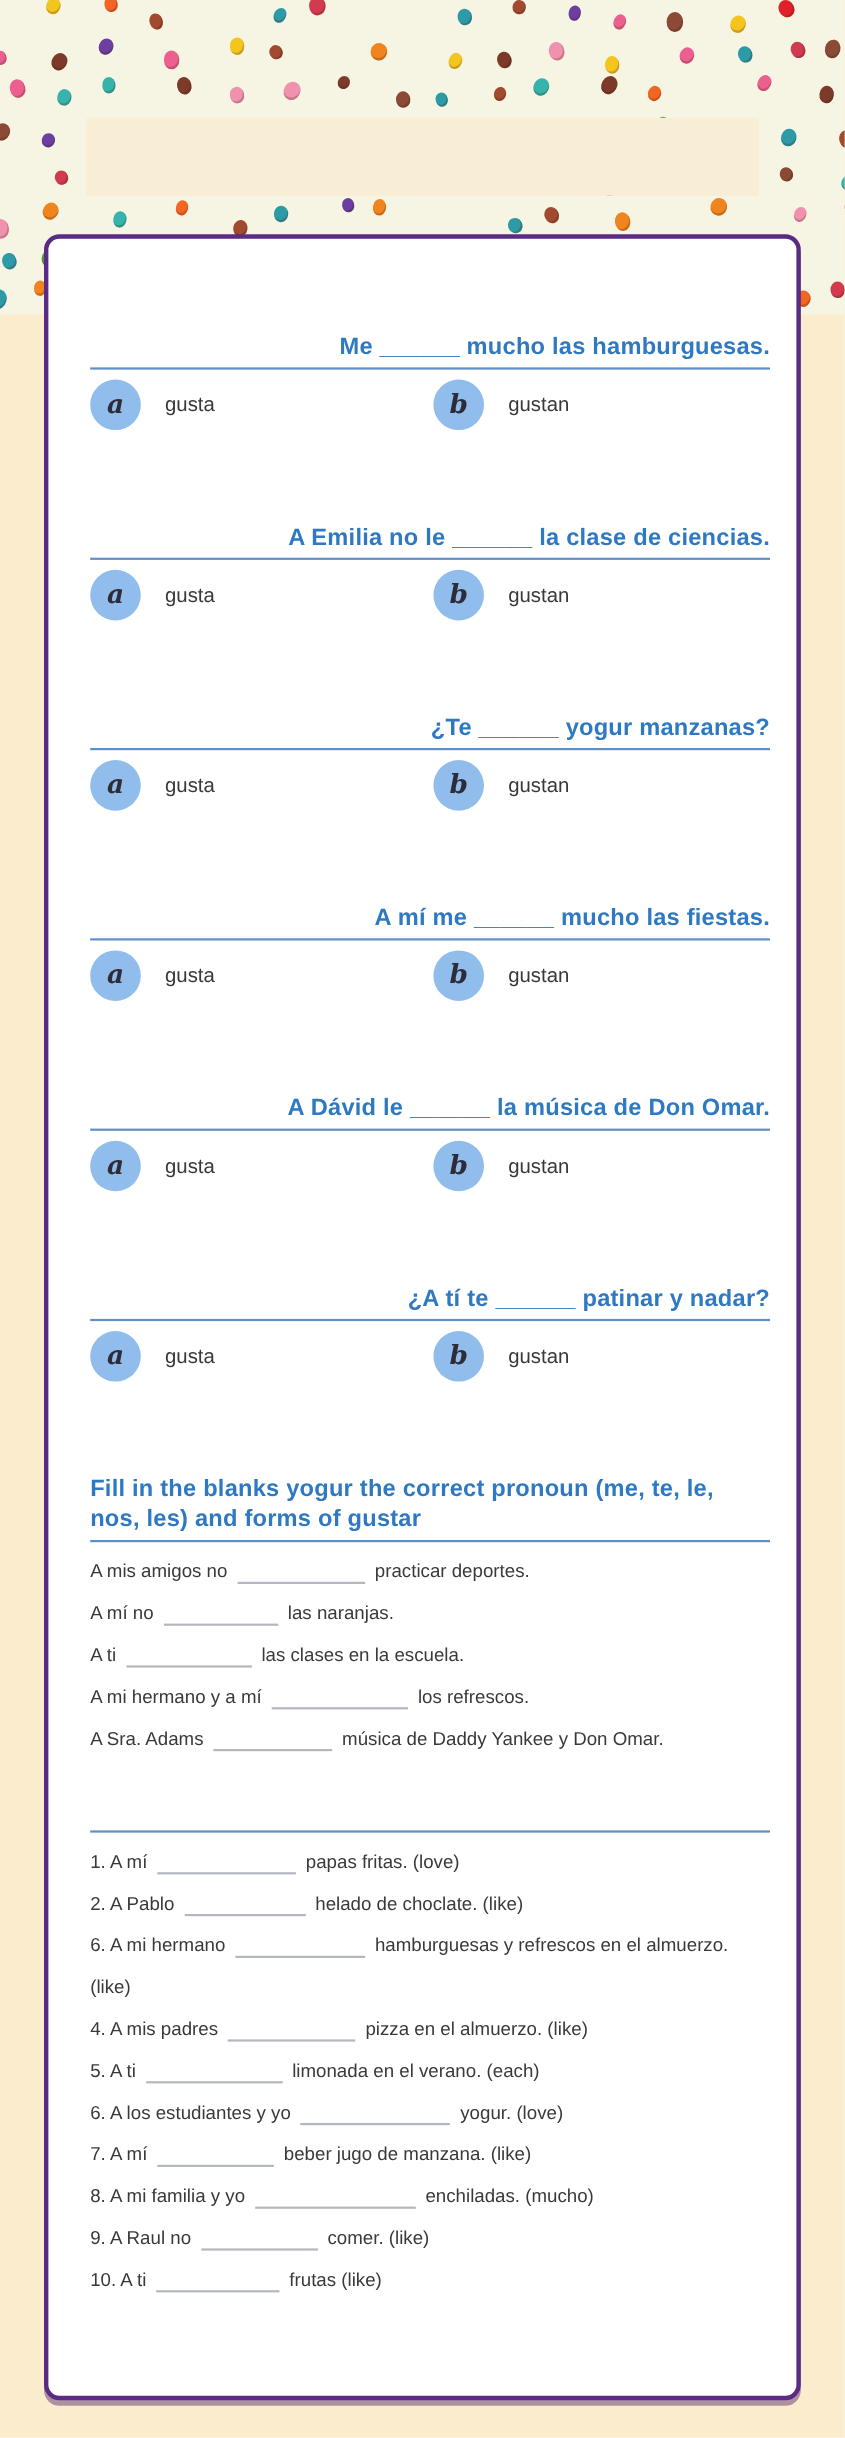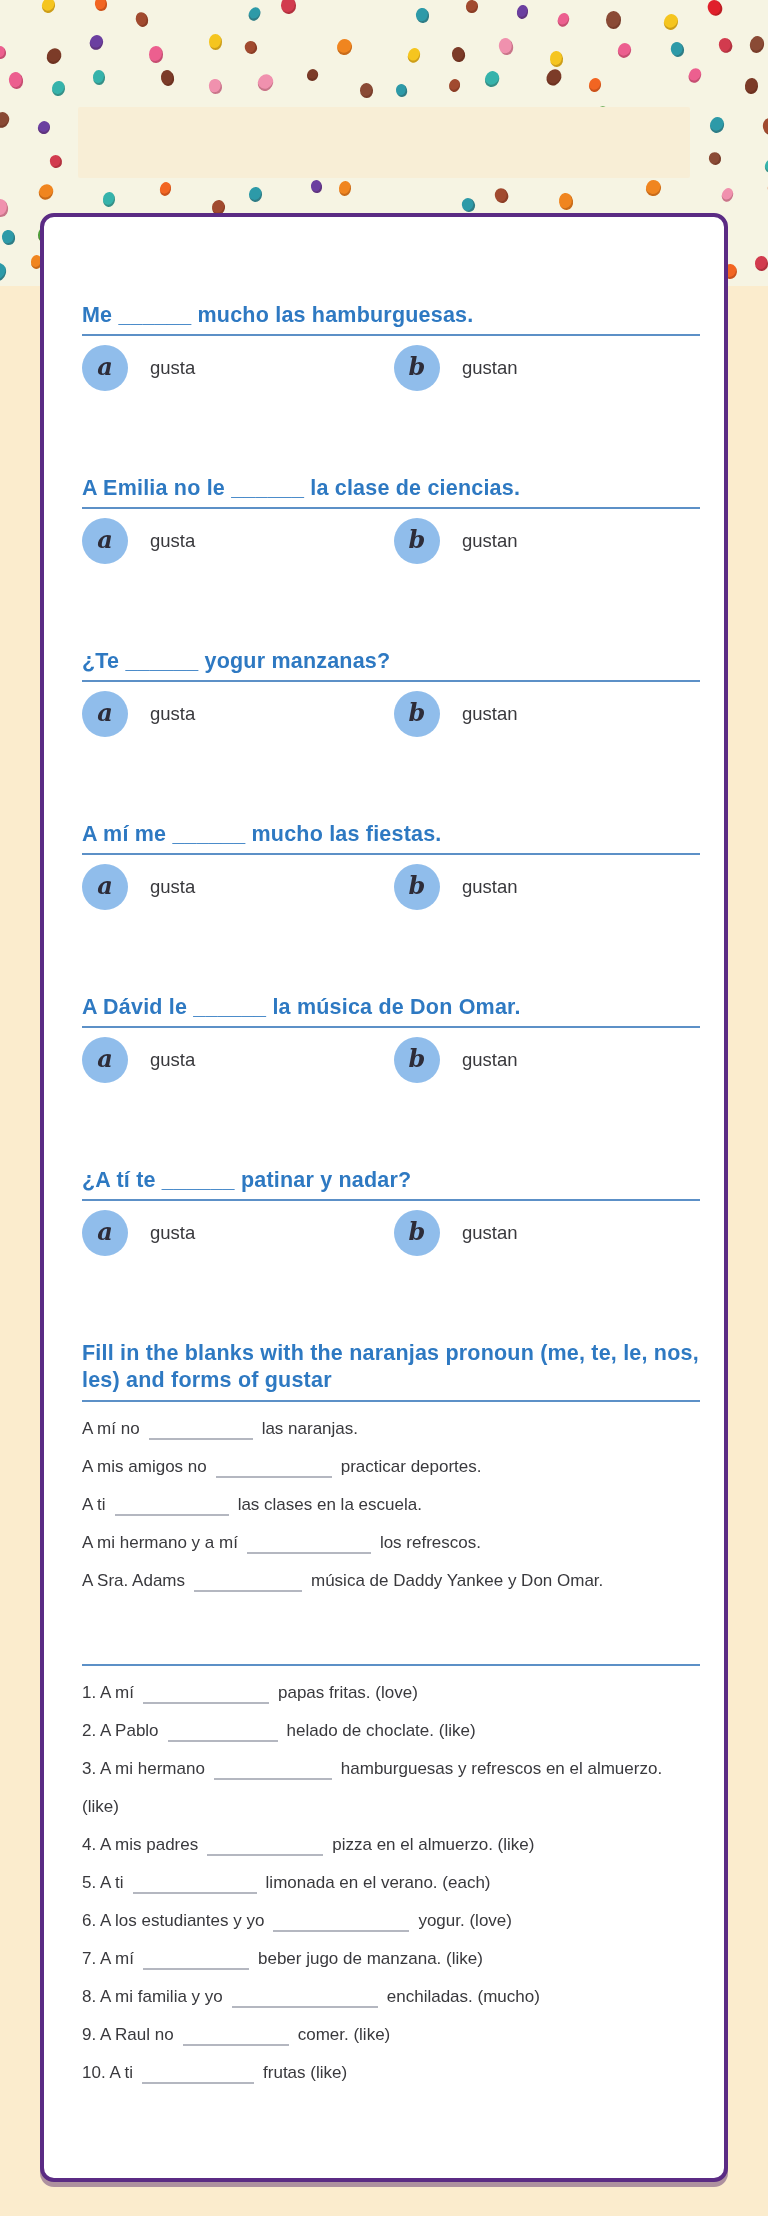--- a/index.html
+++ b/index.html
@@ -15,21 +15,21 @@
     position:absolute;left:40px;top:213px;width:688px;height:1969px;box-sizing:border-box;
     background:var(--card_bg,#fff);border:4px solid var(--card_border,#5b2b84);border-radius:14px;
     box-shadow:0 5px 0 rgba(80,35,105,.45);z-index:2;
   }
   .card-content{padding:85px 24px 0 38px;}
   .prompt{
     margin:0 0 5px 0;font-size:21.5px;line-height:27px;font-weight:bold;
     color:var(--heading_blue,#2e79c2);letter-spacing:.2px;
   }
   .rule{height:0;border-top:2px solid var(--rule_blue,#3f7cbd);opacity:.85;}
-  .question{margin-bottom:84px;}
+  .question{margin-bottom:84px;text-align:right;}
   .options{display:flex;margin-top:9px;align-items:center;}
   .option{display:flex;align-items:center;cursor:pointer;}
   .option:first-child{width:312px;}
   .bubble{
     width:46px;height:46px;border-radius:50%;background:var(--option_circle,#90bdeb);
     display:flex;align-items:center;justify-content:center;flex:0 0 auto;
   }
   .letter{
     font-family:"DejaVu Serif",serif;font-style:italic;font-weight:bold;
     font-size:24px;color:var(--option_letter,#2d2c38);line-height:1;transform:translateY(-1px);
@@ -271,43 +271,43 @@
         <span class="bubble">
                 <span class="letter">b</span>
               </span>
         <span class="option-label">gustan</span>
       </div>
     </div>
   </section>
 </div>
     <div id="sections-container">
   <section class="fill-section">
-    <h2 class="section-heading">Fill in the blanks with the naranjas pronoun (me, te, le, nos, les) and forms of gustar</h2>
+    <h2 class="section-heading">Fill in the blanks yogur the correct pronoun (me, te, le, nos, les) and forms of gustar</h2>
     <div class="rule"></div>
     <div class="items">
+  <div class="fill-item"><span class="t-before">A mis amigos no</span><span class="blank" style="width: 116px;"></span><span class="t-after">practicar deportes.</span></div>
+
   <div class="fill-item"><span class="t-before">A mí no</span><span class="blank" style="width: 104px;"></span><span class="t-after">las naranjas.</span></div>
-
-  <div class="fill-item"><span class="t-before">A mis amigos no</span><span class="blank" style="width: 116px;"></span><span class="t-after">practicar deportes.</span></div>
 
   <div class="fill-item"><span class="t-before">A ti</span><span class="blank" style="width: 114px;"></span><span class="t-after">las clases en la escuela.</span></div>
 
   <div class="fill-item"><span class="t-before">A mi hermano y a mí</span><span class="blank" style="width: 124px;"></span><span class="t-after">los refrescos.</span></div>
 
   <div class="fill-item"><span class="t-before">A Sra. Adams</span><span class="blank" style="width: 108px;"></span><span class="t-after">música de Daddy Yankee y Don Omar.</span></div>
 </div>
   </section>
 
   <section class="fill-section">
     <div class="rule"></div>
     <div class="items">
   <div class="fill-item"><span class="t-before">1. A mí</span><span class="blank" style="width: 126px;"></span><span class="t-after">papas fritas. (love)</span></div>
 
   <div class="fill-item"><span class="t-before">2. A Pablo</span><span class="blank" style="width: 110px;"></span><span class="t-after">helado de choclate. (like)</span></div>
 
-  <div class="fill-item"><span class="t-before">3. A mi hermano</span><span class="blank" style="width: 118px;"></span><span class="t-after">hamburguesas y refrescos en el almuerzo.</span><div class="wrap-line">(like)</div></div>
+  <div class="fill-item"><span class="t-before">6. A mi hermano</span><span class="blank" style="width: 118px;"></span><span class="t-after">hamburguesas y refrescos en el almuerzo.</span><div class="wrap-line">(like)</div></div>
 
   <div class="fill-item"><span class="t-before">4. A mis padres</span><span class="blank" style="width: 116px;"></span><span class="t-after">pizza en el almuerzo. (like)</span></div>
 
   <div class="fill-item"><span class="t-before">5. A ti</span><span class="blank" style="width: 124px;"></span><span class="t-after">limonada en el verano. (each)</span></div>
 
   <div class="fill-item"><span class="t-before">6. A los estudiantes y yo</span><span class="blank" style="width: 136px;"></span><span class="t-after">yogur. (love)</span></div>
 
   <div class="fill-item"><span class="t-before">7. A mí</span><span class="blank" style="width: 106px;"></span><span class="t-after">beber jugo de manzana. (like)</span></div>
 
   <div class="fill-item"><span class="t-before">8. A mi familia y yo</span><span class="blank" style="width: 146px;"></span><span class="t-after">enchiladas. (mucho)</span></div>

